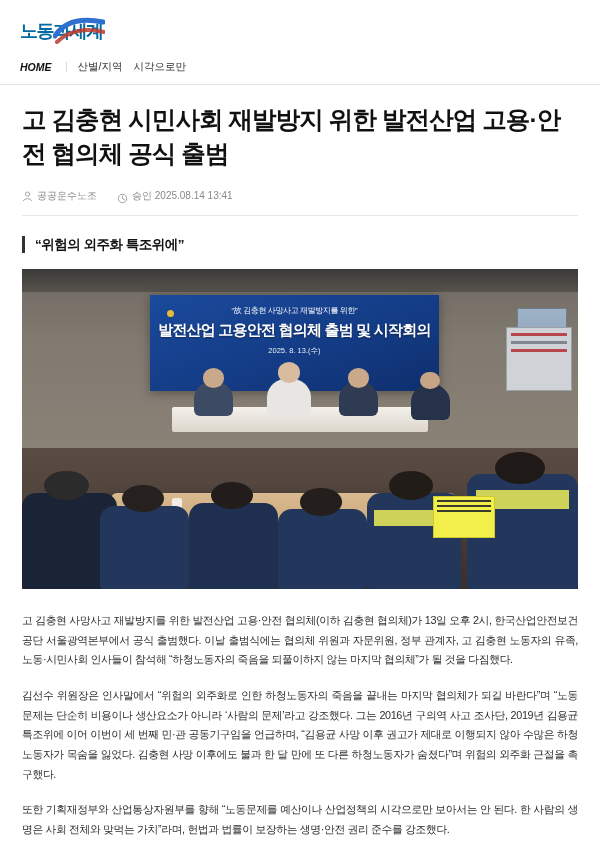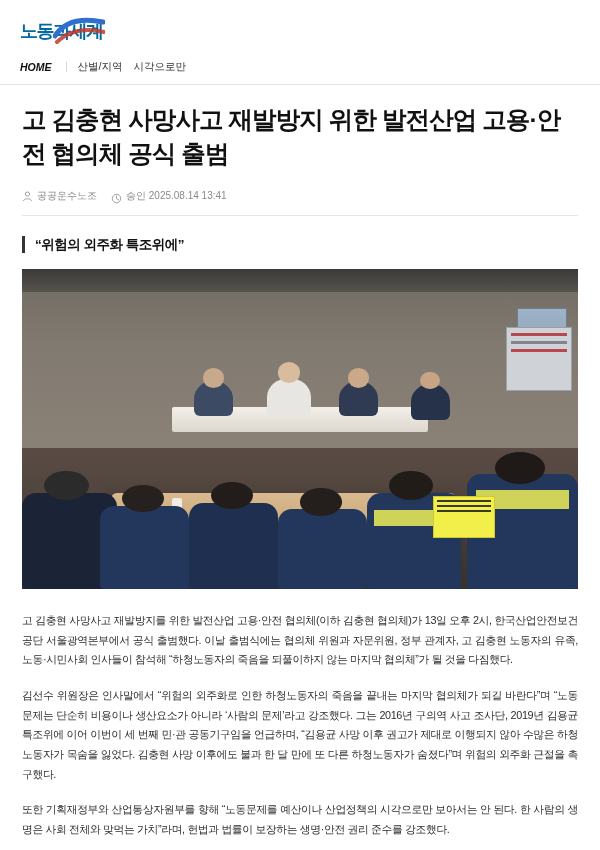--- a/index.html
+++ b/index.html
@@ -86,21 +86,21 @@
     line-height: 1.38;
     font-weight: bold;
     letter-spacing: -0.9px;
     color: #111;
     margin: 0 0 18px 0;
   }
 
   .byline {
     display: flex;
     align-items: center;
-    gap: 0;
+    gap: 6px;
     font-size: 10px;
     color: #8a8a8a;
     padding-bottom: 12px;
     border-bottom: 1px solid #e6e6e6;
   }
   .byline .icon {
     display: inline-block;
     width: 11px;
     height: 11px;
     margin-right: 4px;
@@ -295,21 +295,21 @@
 
   <div class="nav">
     <div class="nav-item home">HOME</div>
     <div class="nav-sep"></div>
     <div class="nav-item">산별/지역</div>
     <div class="nav-item">시각으로만</div>
   </div>
 
   <div class="article">
 
-    <h1 class="headline">고 김충현 사망사고 재발방지 위한 발전산업 고용·안전 협의체 공식 출범</h1>
+    <h1 class="headline">고 김충현 시민사회 재발방지 위한 발전산업 고용·안전 협의체 공식 출범</h1>
 
     <div class="byline">
       <span class="author">
         <span class="icon">
           <svg viewBox="0 0 12 12" width="11" height="11">
             <circle cx="6" cy="3.4" r="2.3" fill="none" stroke="#9a9a9a" stroke-width="1"></circle>
             <path d="M1.6 11 C1.6 7.6, 10.4 7.6, 10.4 11" fill="none" stroke="#9a9a9a" stroke-width="1"></path>
           </svg>
         </span>
         <span>공공운수노조</span>
@@ -328,20 +328,26 @@
     <div class="subhead">“위험의 외주화 특조위에”</div>
 
     <div class="photo-wrap">
       <div class="photo">
         <div class="ph-wall"></div>
         <div class="ph-ceiling"></div>
         <div class="ph-floor"></div>
 
         <div class="ph-window"></div>
 
+        <div class="ph-banner">
+          <div class="bdot"></div>
+          <div class="b1">“故 김충현 사망사고 재발방지를 위한”</div>
+          <div class="b2">발전산업 고용안전 협의체 출범 및 시작회의</div>
+          <div class="b3">2025. 8. 13.(수)</div>
+        </div>
 
         <div class="ph-sidepanel">
           <div class="sp-line"></div>
           <div class="sp-line b"></div>
           <div class="sp-line"></div>
         </div>
 
         <div class="ph-headtable"></div>
         <div class="pr" style="left:31%;top:35%;width:7%;height:11%;background:#3c4a63;"></div>
         <div class="head" style="left:32.6%;top:31%;width:3.8%;height:6%;background:#c9a98c;"></div>

